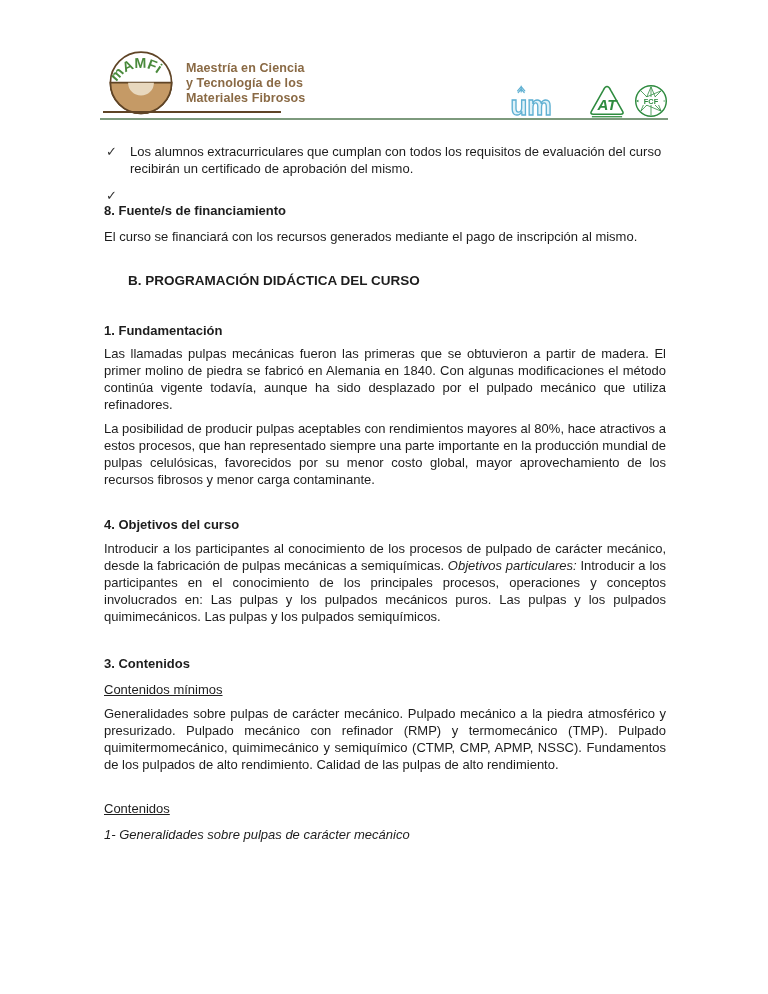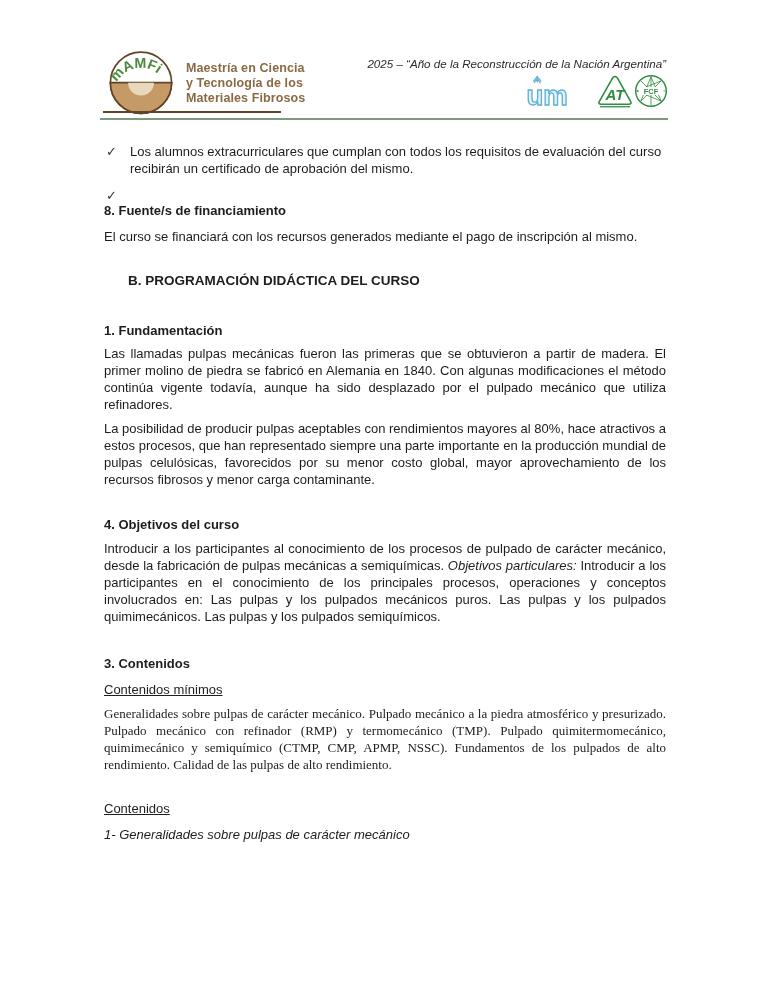--- a/index.html
+++ b/index.html
@@ -15,21 +15,21 @@
   .mamfi-logo { position:absolute; left:7px; top:48px; width:68px; height:68px; }
   .brand-text {
     position:absolute; left:86px; top:61px;
     color:#8a6a45; font-weight:bold; font-size:12.5px; line-height:15px;
     letter-spacing:.1px;
   }
   .motto {
     position:absolute; right:2px; top:55px;
     font-style:italic; font-weight:500; font-size:11.6px; color:#2b2b2b;
   }
-  .partner-logos { position:absolute; right:0; top:74px; display:flex; align-items:flex-end; gap:0; }
+  .partner-logos { position:absolute; right:0; top:84px; display:flex; align-items:flex-end; gap:8px; }
   .rule-brown { position:absolute; left:3px; top:111px; width:178px; height:2px; background:#5f4426; }
   .rule-green { position:absolute; left:0; top:118px; width:100%; height:2px; background:#7d9a7d; }
 
   
   .content { position:relative; width:562px; margin-left:104px; }
 
   .checklist { list-style:none; margin-top:21px; }
   .checklist li { position:relative; padding-left:26px; }
   .checklist li + li { margin-top:10px; }
   .check { position:absolute; left:2px; top:0; color:#333; font-size:13px; }
@@ -40,21 +40,21 @@
   .mt-sec8   { margin-top:26px; }
   .mt-p8     { margin-top:9px; }
   .mt-secB   { margin-top:27px; }
   .mt-sec1   { margin-top:34px; }
   .mt-p1a    { margin-top:6px; }
   .mt-p1b    { margin-top:7px; }
   .mt-sec2   { margin-top:29px; }
   .mt-p2     { margin-top:7px; }
   .mt-sec3   { margin-top:31px; }
   .mt-sub1   { margin-top:9px; }
-  .mt-p3     { margin-top:7px;font-family:Liberation Serif, serif; }
+  .mt-p3     { margin-top:7px; }
   .mt-sub2   { margin-top:27px; }
   .mt-item   { margin-top:9px; }
 
   .para { text-align:justify; }
   .para-left { text-align:left; }
   .underlined { text-decoration:underline; }
   .italic { font-style:italic; }
 </style>
 </head>
 <body>
@@ -70,21 +70,20 @@
       <textPath href="#mamfi-arc" startOffset="4%">mAMFi</textPath>
     </text>
   </svg>
 
   <div class="brand-text">
     <div>Maestría en Ciencia</div>
     <div>y Tecnología de los</div>
     <div>Materiales Fibrosos</div>
   </div>
 
-  <div class="motto">2025 – “Año de la Reconstrucción de la Nación Argentina”</div>
 
   <div class="partner-logos">
 
     <svg width="72" height="34" viewBox="0 0 120 56">
       <g stroke="#5fb0d2" stroke-width="2" fill="none" stroke-linecap="round">
         <path d="M22,13 v-10 M22,4 l-6,7 M22,4 l6,7 M22,8 l-5,6 M22,8 l5,6"></path>
       </g>
       <text x="4" y="52" font-size="46" font-weight="bold" font-family="Liberation Sans, DejaVu Sans, sans-serif" fill="#dff2f9" stroke="#5fb0d2" stroke-width="2.2">um</text>
     </svg>
 

